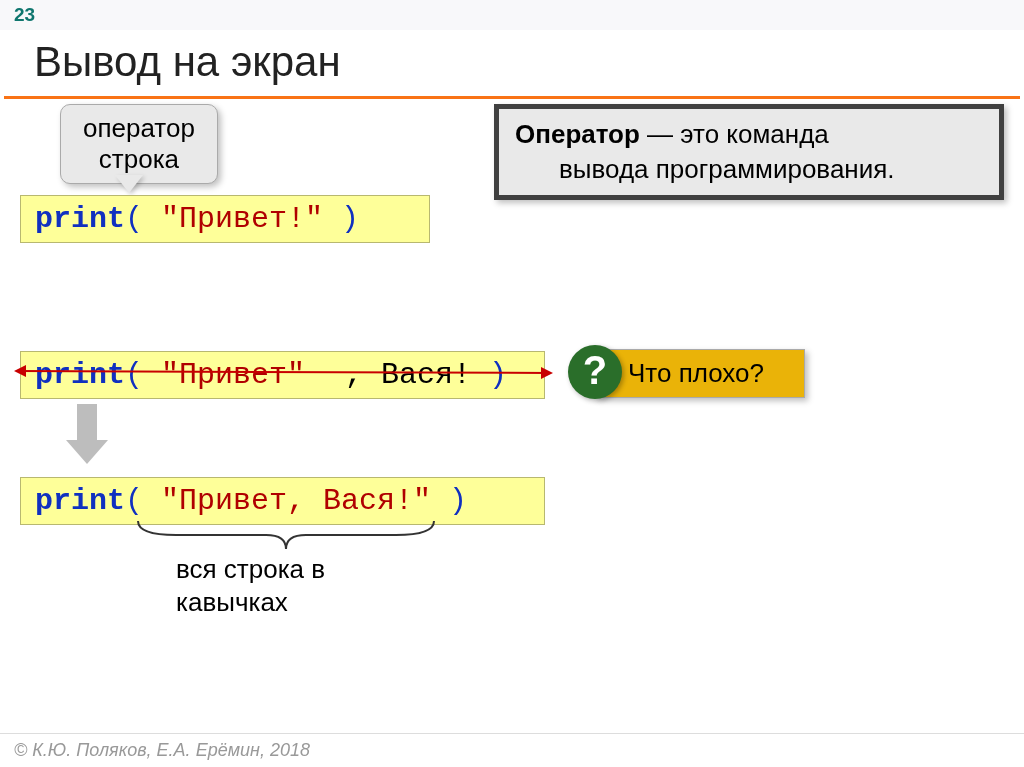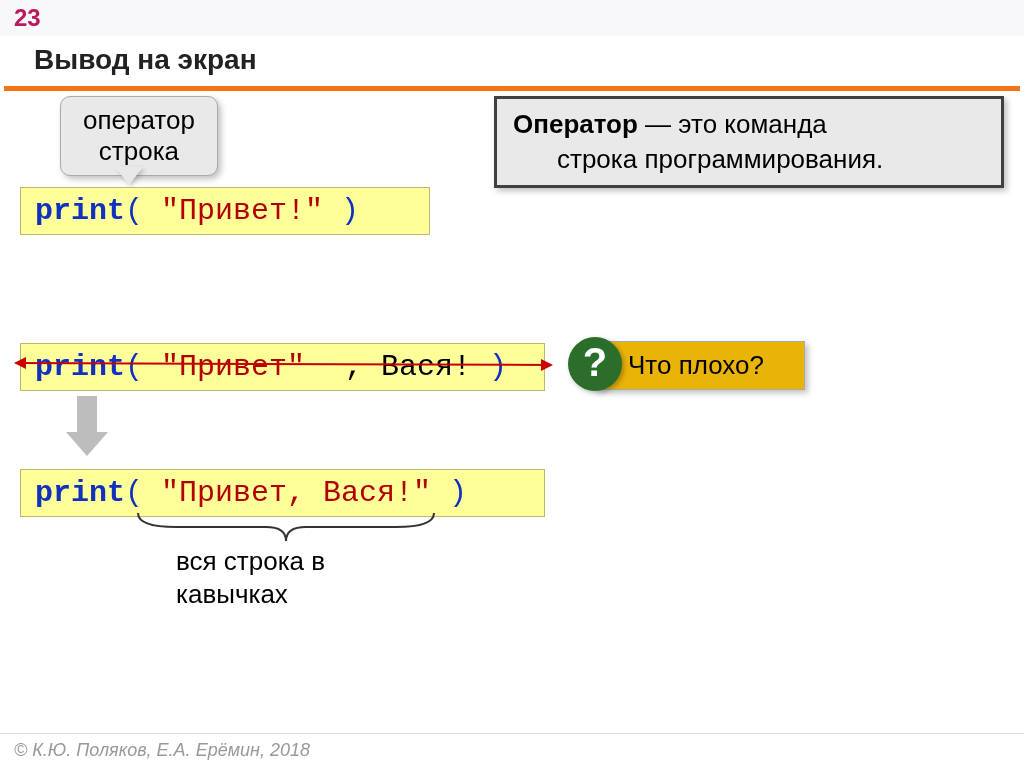--- a/index.html
+++ b/index.html
@@ -17,29 +17,29 @@
       align-items: center;
       padding: 4px 14px;
       background: #f8f8fa;
       color: #888;
       font-style: italic;
       font-size: 20px;
     }
     .page-num {
       font-weight: bold;
       font-style: normal;
-      font-size: 24px;
-      color: #be185d;
+      font-size: 19px;
+      color: #0f766e;
     }
     .title {
       padding: 8px 30px 10px;
-      font-size: 28px;
-      font-weight: bold;
+      font-size: 42px;
+      font-weight: normal;
       color: #222;
-      border-bottom: 5px solid #f97316;
+      border-bottom: 3px solid #f97316;
       margin: 0 4px;
     }
     .content {
       position: relative;
       padding: 20px 40px;
       height: 640px;
     }
     .callout {
       position: absolute;
       background: #e9e9e9;
@@ -58,21 +58,21 @@
       border-top: 18px solid #e9e9e9;
       filter: drop-shadow(2px 2px 2px rgba(0,0,0,0.2));
     }
     .callout1 { left: 60px; top: 5px; }
     .tail1 { left: 115px; top: 76px; }
     .defbox {
       position: absolute;
       right: 20px; top: 5px;
       width: 510px;
       background: #e9e9e9;
-      border: 3px solid #404040;
+      border: 5px solid #404040;
       padding: 8px 16px;
       font-size: 26px;
       line-height: 1.35;
       box-shadow: 3px 3px 6px rgba(0,0,0,0.25);
     }
     .defbox b { font-weight: bold; }
     .codebox {
       position: absolute;
       background: #feff99;
       border: 1px solid #b8b870;
@@ -188,21 +188,21 @@
 <div class="content">
 
   <div class="callout callout1">
     <span>оператор</span><br>
     <span>строка</span>
   </div>
   <div class="callout-tail tail1"></div>
 
   <div class="defbox">
     <b>Оператор</b><span> — это команда</span><br>
-    <span style="padding-left:44px">строка программирования.</span>
+    <span style="padding-left:44px">вывода программирования.</span>
   </div>
 
   <div class="codebox code1"><span class="kw">print</span><span class="br">( </span><span class="str">"Привет!"</span><span class="br"> )</span></div>
 
   <div class="codebox code2"><span class="kw">print</span><span class="br">( </span><span class="str">"Привет"</span><span class="plain">, Вася!</span><span class="br"> )</span></div>
   <div class="strike"></div>
 
   <div class="qbox">
     <span>Что плохо?</span>
   </div>

